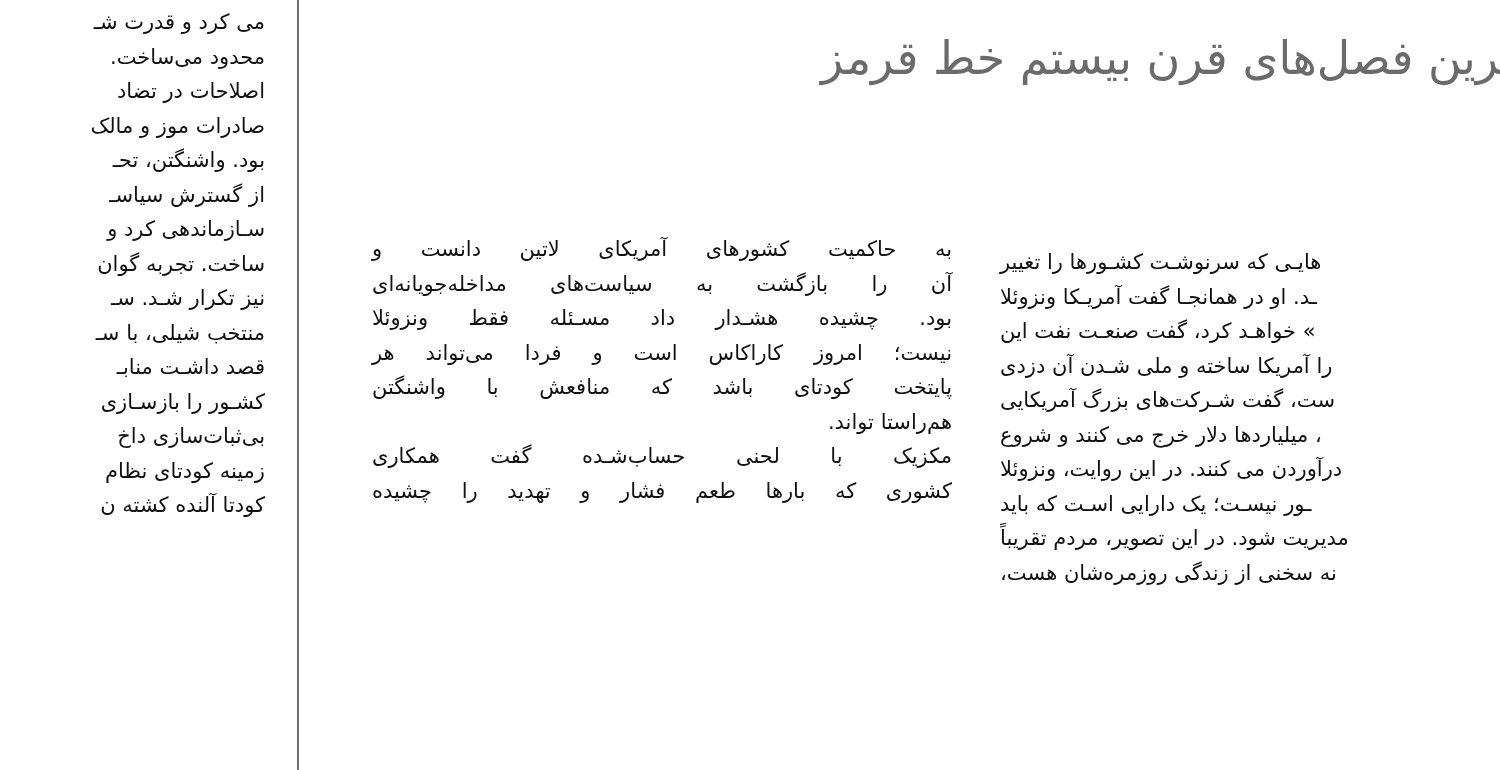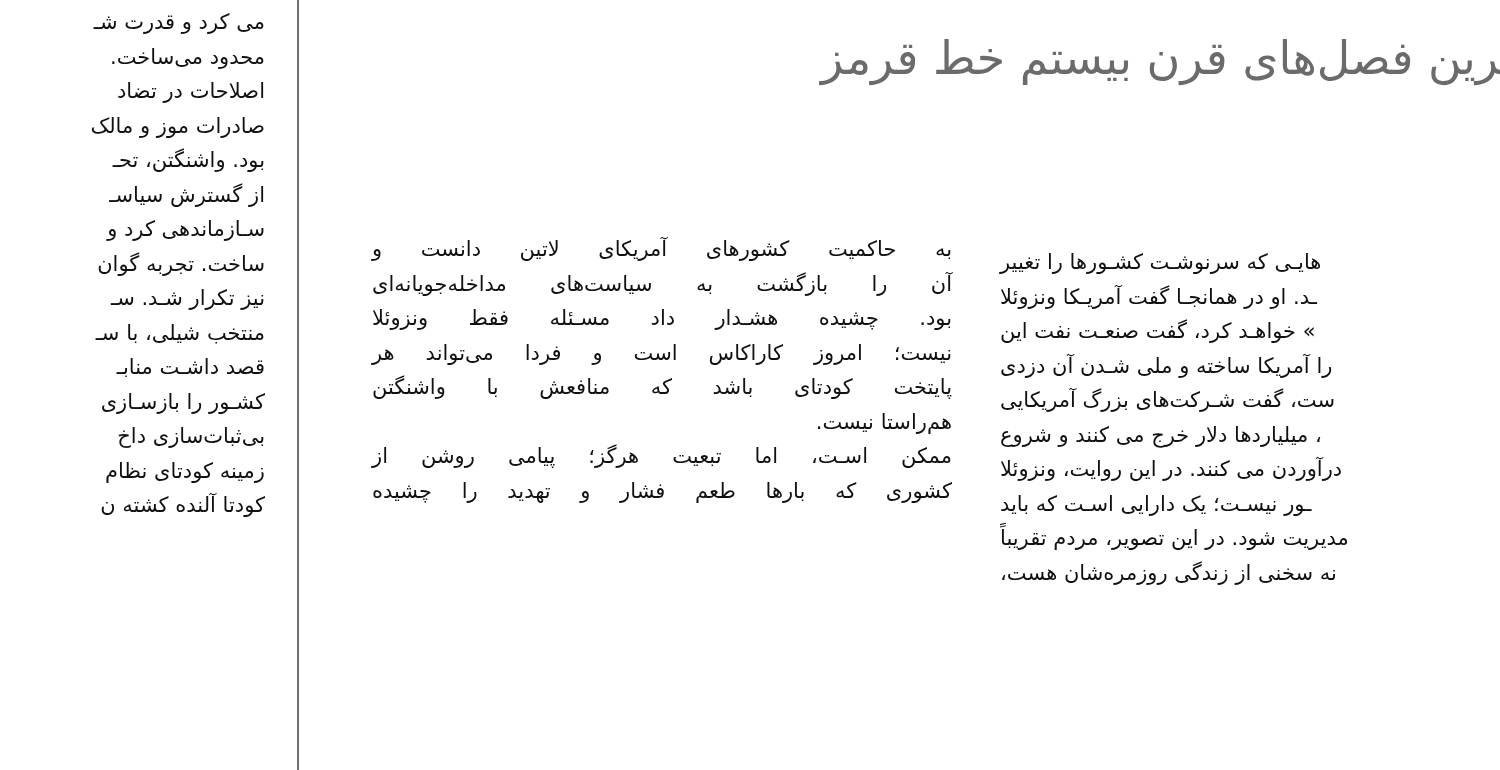--- a/index.html
+++ b/index.html
@@ -115,22 +115,22 @@
   </div>
 
   <div class="divider"></div>
 
   <div class="col col-middle">
     <span class="line">به حاکمیت کشورهای آمریکای لاتین دانست و</span>
     <span class="line">آن را بازگشت به سیاست‌های مداخله‌جویانه‌ای</span>
     <span class="line">بود. چشیده هشـدار داد مسـئله فقط ونزوئلا</span>
     <span class="line">نیست؛ امروز کاراکاس است و فردا می‌تواند هر</span>
     <span class="line">پایتخت کودتای باشد که منافعش با واشنگتن</span>
-    <span class="line last">هم‌راستا نیست.</span>
-    <span class="line">ممکن اسـت، اما تبعیت هرگز؛ پیامی روشن از</span>
+    <span class="line last">هم‌راستا تواند.</span>
+    <span class="line">مکزیک با لحنی حساب‌شـده گفت همکاری</span>
     <span class="line">کشوری که بارها طعم فشار و تهدید را چشیده</span>
   </div>
 
   <div class="col col-right">
     <span class="line">هایـی که سرنوشـت کشـورها را تغییر</span>
     <span class="line">ـد. او در همانجـا گفت آمریـکا ونزوئلا</span>
     <span class="line">» خواهـد کرد، گفت صنعـت نفت این</span>
     <span class="line">را آمریکا ساخته و ملی شـدن آن دزدی</span>
     <span class="line">ست، گفت شـرکت‌های بزرگ آمریکایی</span>
     <span class="line">، میلیاردها دلار خرج می کنند و شروع</span>

